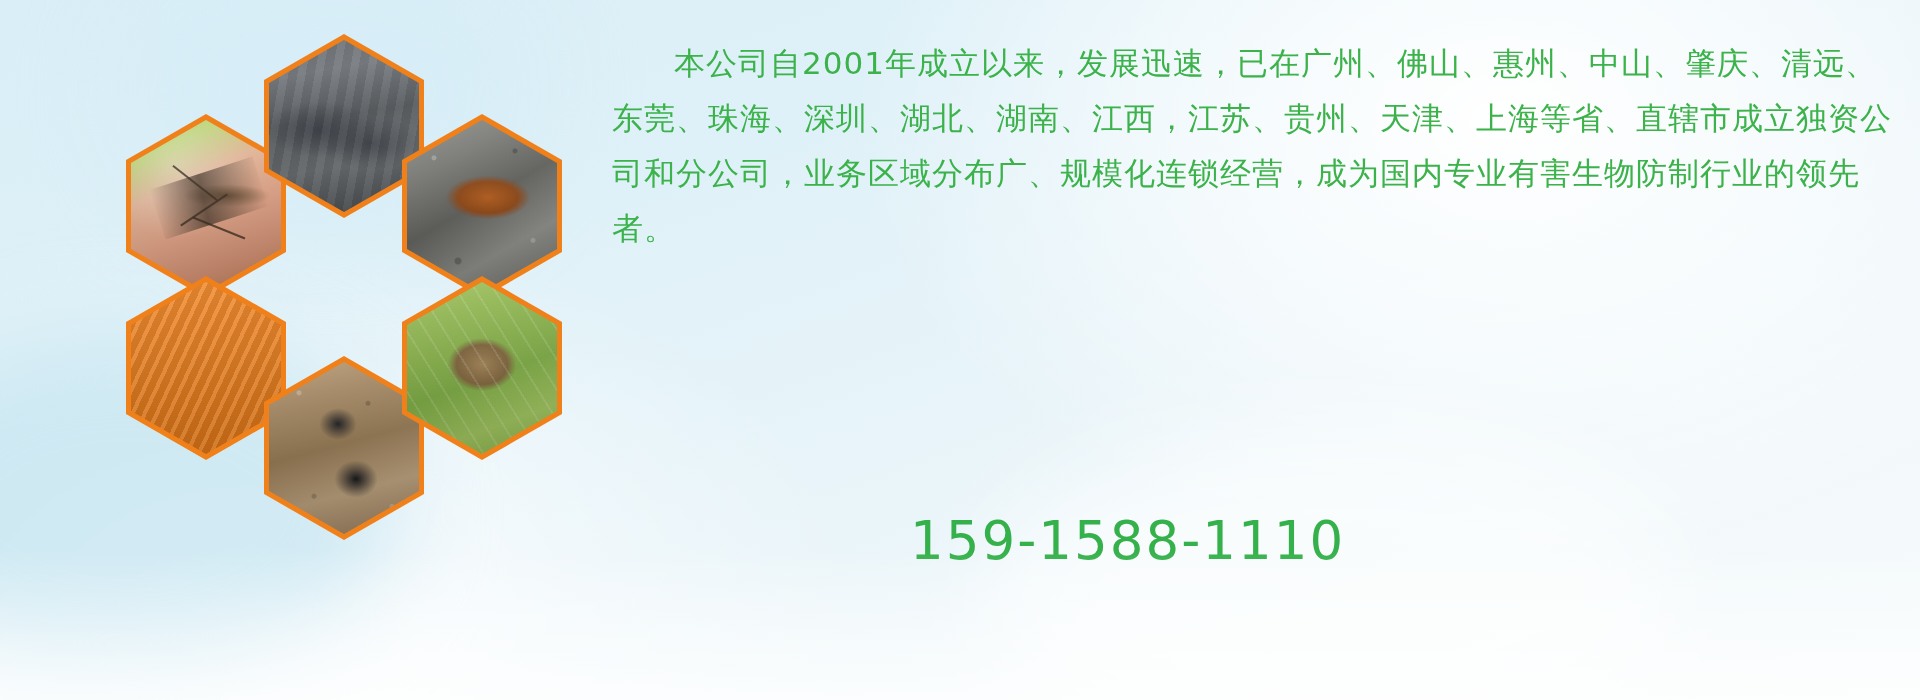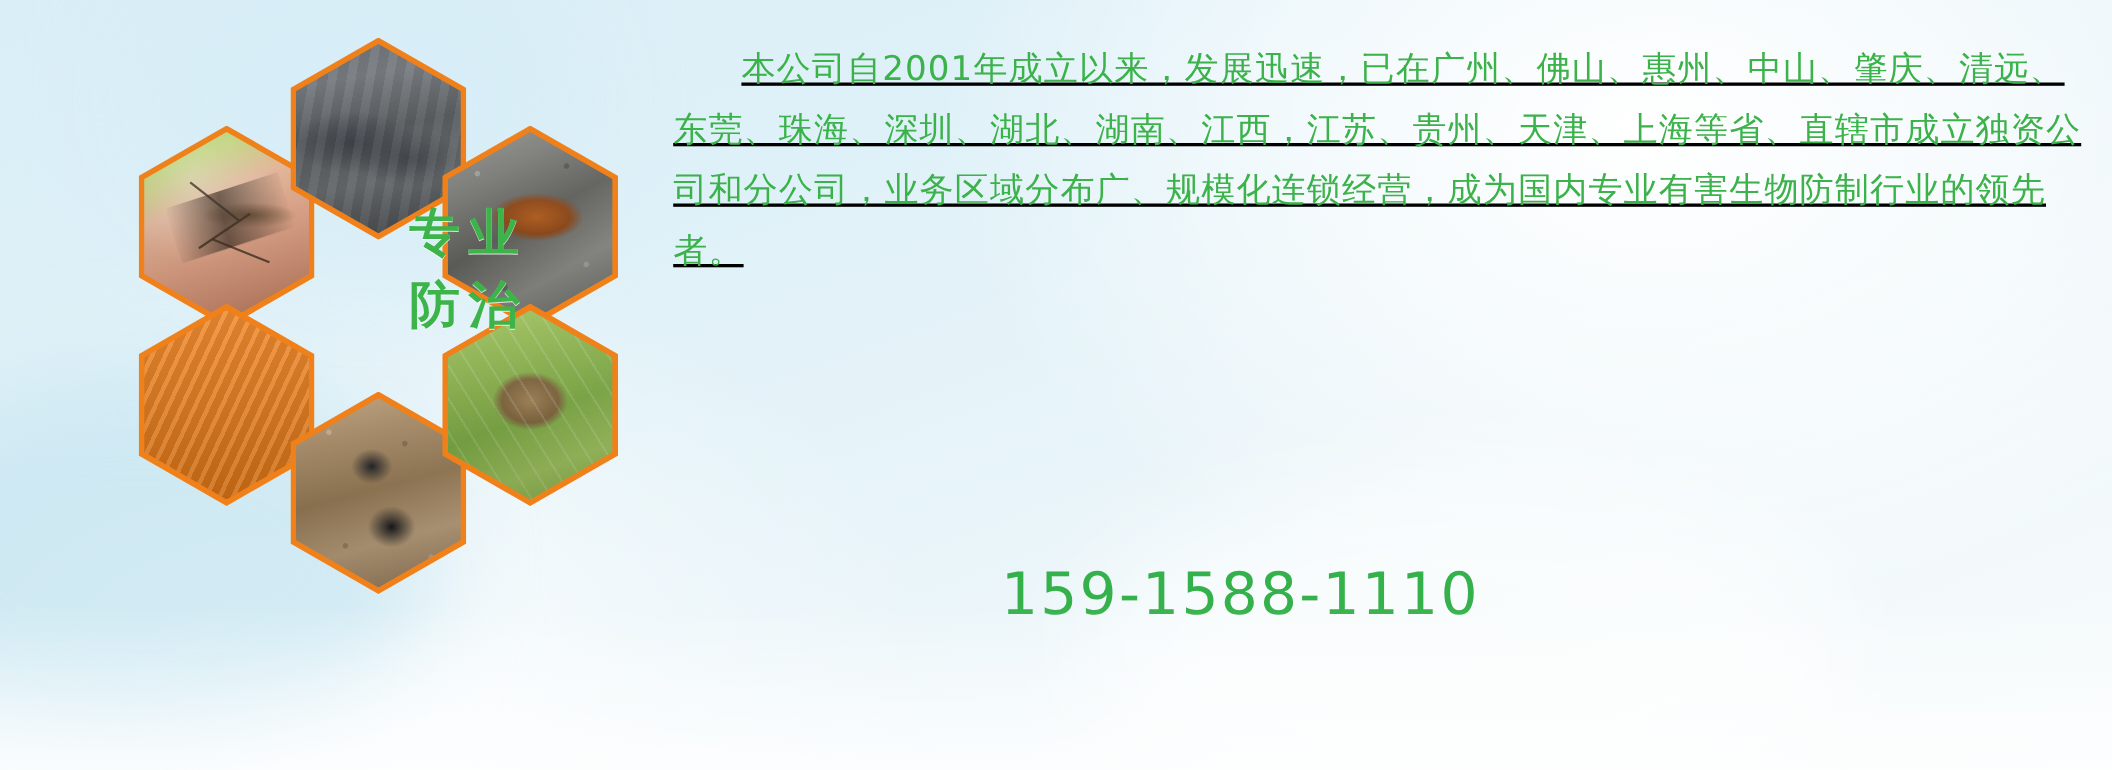--- a/index.html
+++ b/index.html
@@ -141,21 +141,21 @@
     color:#3cb44a;
     font-family:"DejaVu Sans", sans-serif;
     font-weight:bold; font-size:46px; line-height:66px;
     letter-spacing:8px;
     text-shadow:0 1px 0 rgba(255,255,255,.8);
   }
   #hex-label span{ display:block; }
 
   
   #copy{
-    position:absolute; left:612px; top:36px; width:1300px;text-decoration:underline;
+    position:absolute; left:612px; top:36px; width:1300px;
   }
   #intro{
     color:#3bb24a;
     font-family:"DejaVu Sans", sans-serif;
     font-size:31px;
     line-height:55px;
     letter-spacing:1px;
     text-indent:62px;
     width:1295px;
   }
@@ -217,24 +217,20 @@
     <div class="hex" style="left:316px; top:268px;">
       <div class="inner ph-stinkbug">
           <div class="vein"></div>
         </div>
     </div>
 
     <div class="hex hex-center" style="left:178px; top:187px;">
       <div class="inner"></div>
     </div>
 
-    <div id="hex-label">
-      <span>专业</span>
-      <span>防治</span>
-    </div>
   </div>
 
   <div id="copy">
     <p id="intro">本公司自2001年成立以来，发展迅速，已在广州、佛山、惠州、中山、肇庆、清远、东莞、珠海、深圳、湖北、湖南、江西，江苏、贵州、天津、上海等省、直辖市成立独资公司和分公司，业务区域分布广、规模化连锁经营，成为国内专业有害生物防制行业的领先者。</p>
   </div>
 
   <div id="contact">
     <span class="line2">159-1588-1110</span>
   </div>
 

